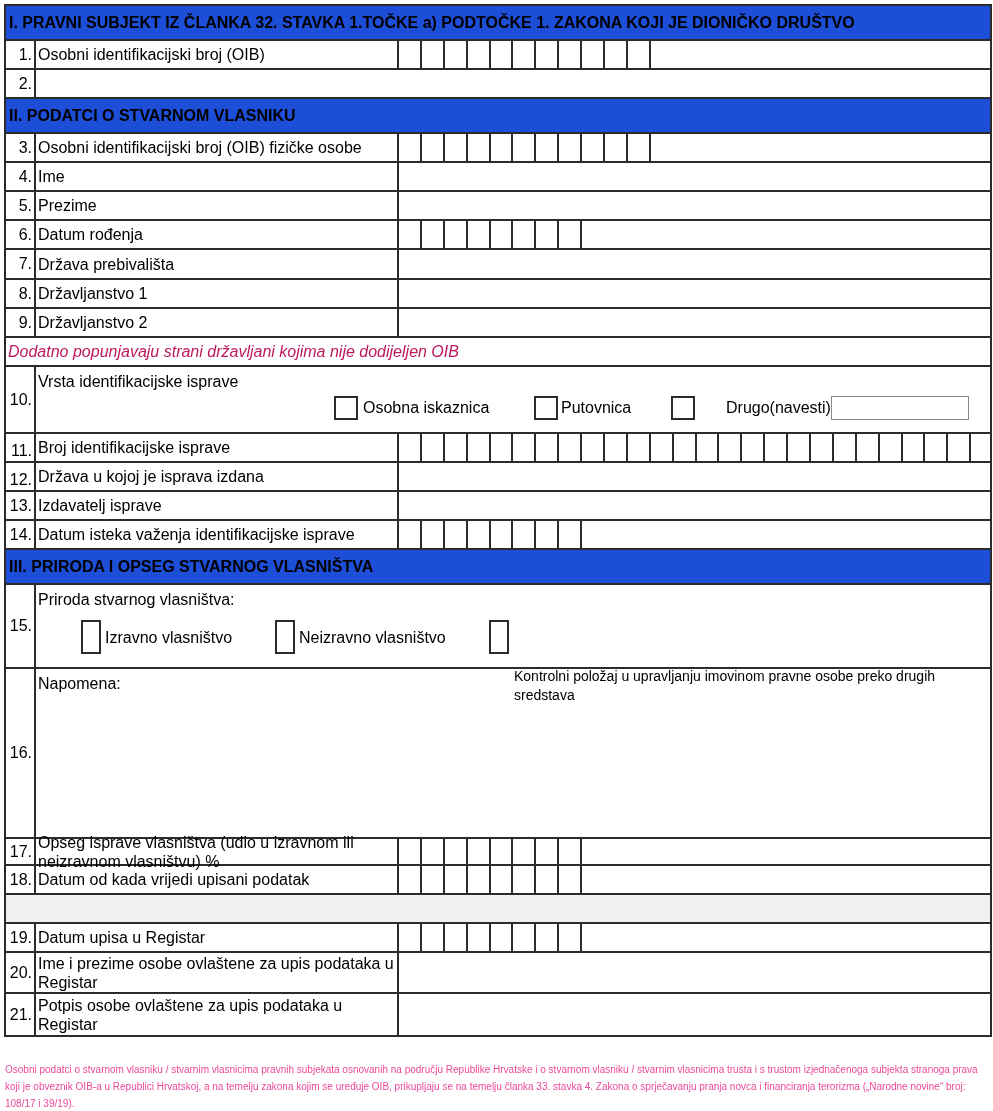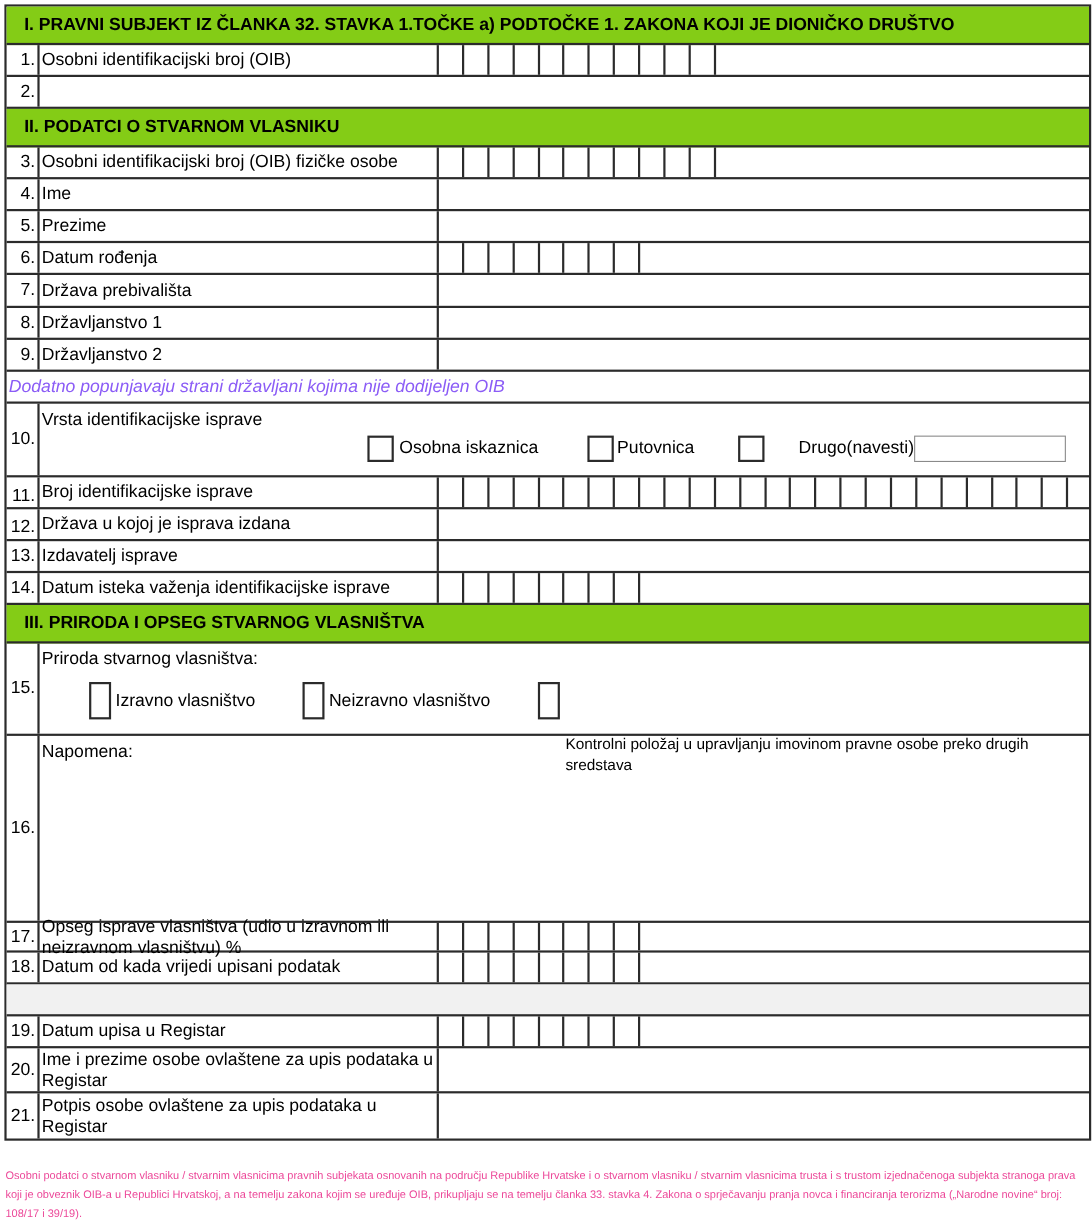--- a/index.html
+++ b/index.html
@@ -1,37 +1,37 @@
 <!DOCTYPE html>
 <html><head>
 <meta charset="utf-8">
 <style>
   * { box-sizing: border-box; margin: 0; padding: 0; }
   html, body { width: 993px; height: 1111px; background: #ffffff; overflow: hidden; }
   body { font-family: "Liberation Sans", sans-serif; color: #000; position: relative; }
   .form { position: absolute; left: 4px; top: 4px; width: 988px; border: 2px solid #2b2b2b; }
   .row { position: relative; display: flex; border-bottom: 2px solid #2b2b2b; }
   .row:last-child { border-bottom: none; }
-  .hdr { background: #84cc16; height: 35px; align-items: center; padding-left: 16px;
+  .hdr { background: #1d4ed8; height: 35px; align-items: center; padding-left: 3px;
          font-weight: bold; font-size: 16px; }
   .blank { background: #f1f1f1; height: 29px; }
   .num { width: 30px; flex: 0 0 30px; border-right: 2px solid #2b2b2b; font-size: 16px;
          display: flex; align-items: center; justify-content: flex-end; padding-right: 2px; }
   .num.bottom { align-items: flex-end; padding-bottom: 1px; }
   .label { width: 363px; flex: 0 0 363px; border-right: 2px solid #2b2b2b; font-size: 16px;
            display: flex; align-items: center; padding-left: 2px; line-height: 19px; }
   .value { flex: 1; display: flex; height: 100%; }
   .box { width: 22.9px; flex: 0 0 22.9px; border-right: 2px solid #2b2b2b; height: 100%; }
   .wide { flex: 1 1 auto; }
   .r29 { height: 29px; }
   .r30 { height: 30px; }
   .r41 { height: 41px; }
   .r39 { height: 27px; }
   .note { height: 29px; align-items: center; padding-left: 2px; font-style: italic;
-          color: #8b5cf6; font-size: 16px; }
+          color: #be185d; font-size: 16px; }
   .r10 { height: 67px; }
   .r10 .content { flex: 1; position: relative; }
   .r10 .title { position: absolute; left: 2px; top: 6px; font-size: 16px; }
   .chk { position: absolute; width: 24px; height: 24px; border: 2px solid #2b2b2b; background: #fff; }
   .chklbl { position: absolute; font-size: 16px; }
   .txtbox { position: absolute; width: 138px; height: 24px; border: 1px solid #8a8a8a; background:#fff; }
   .r15 { height: 84px; }
   .r15 .content { flex: 1; position: relative; }
   .r15 .title { position: absolute; left: 2px; top: 6px; font-size: 16px; }
   .chk15 { position: absolute; width: 20px; height: 34px; border: 2px solid #2b2b2b; background:#fff; }

